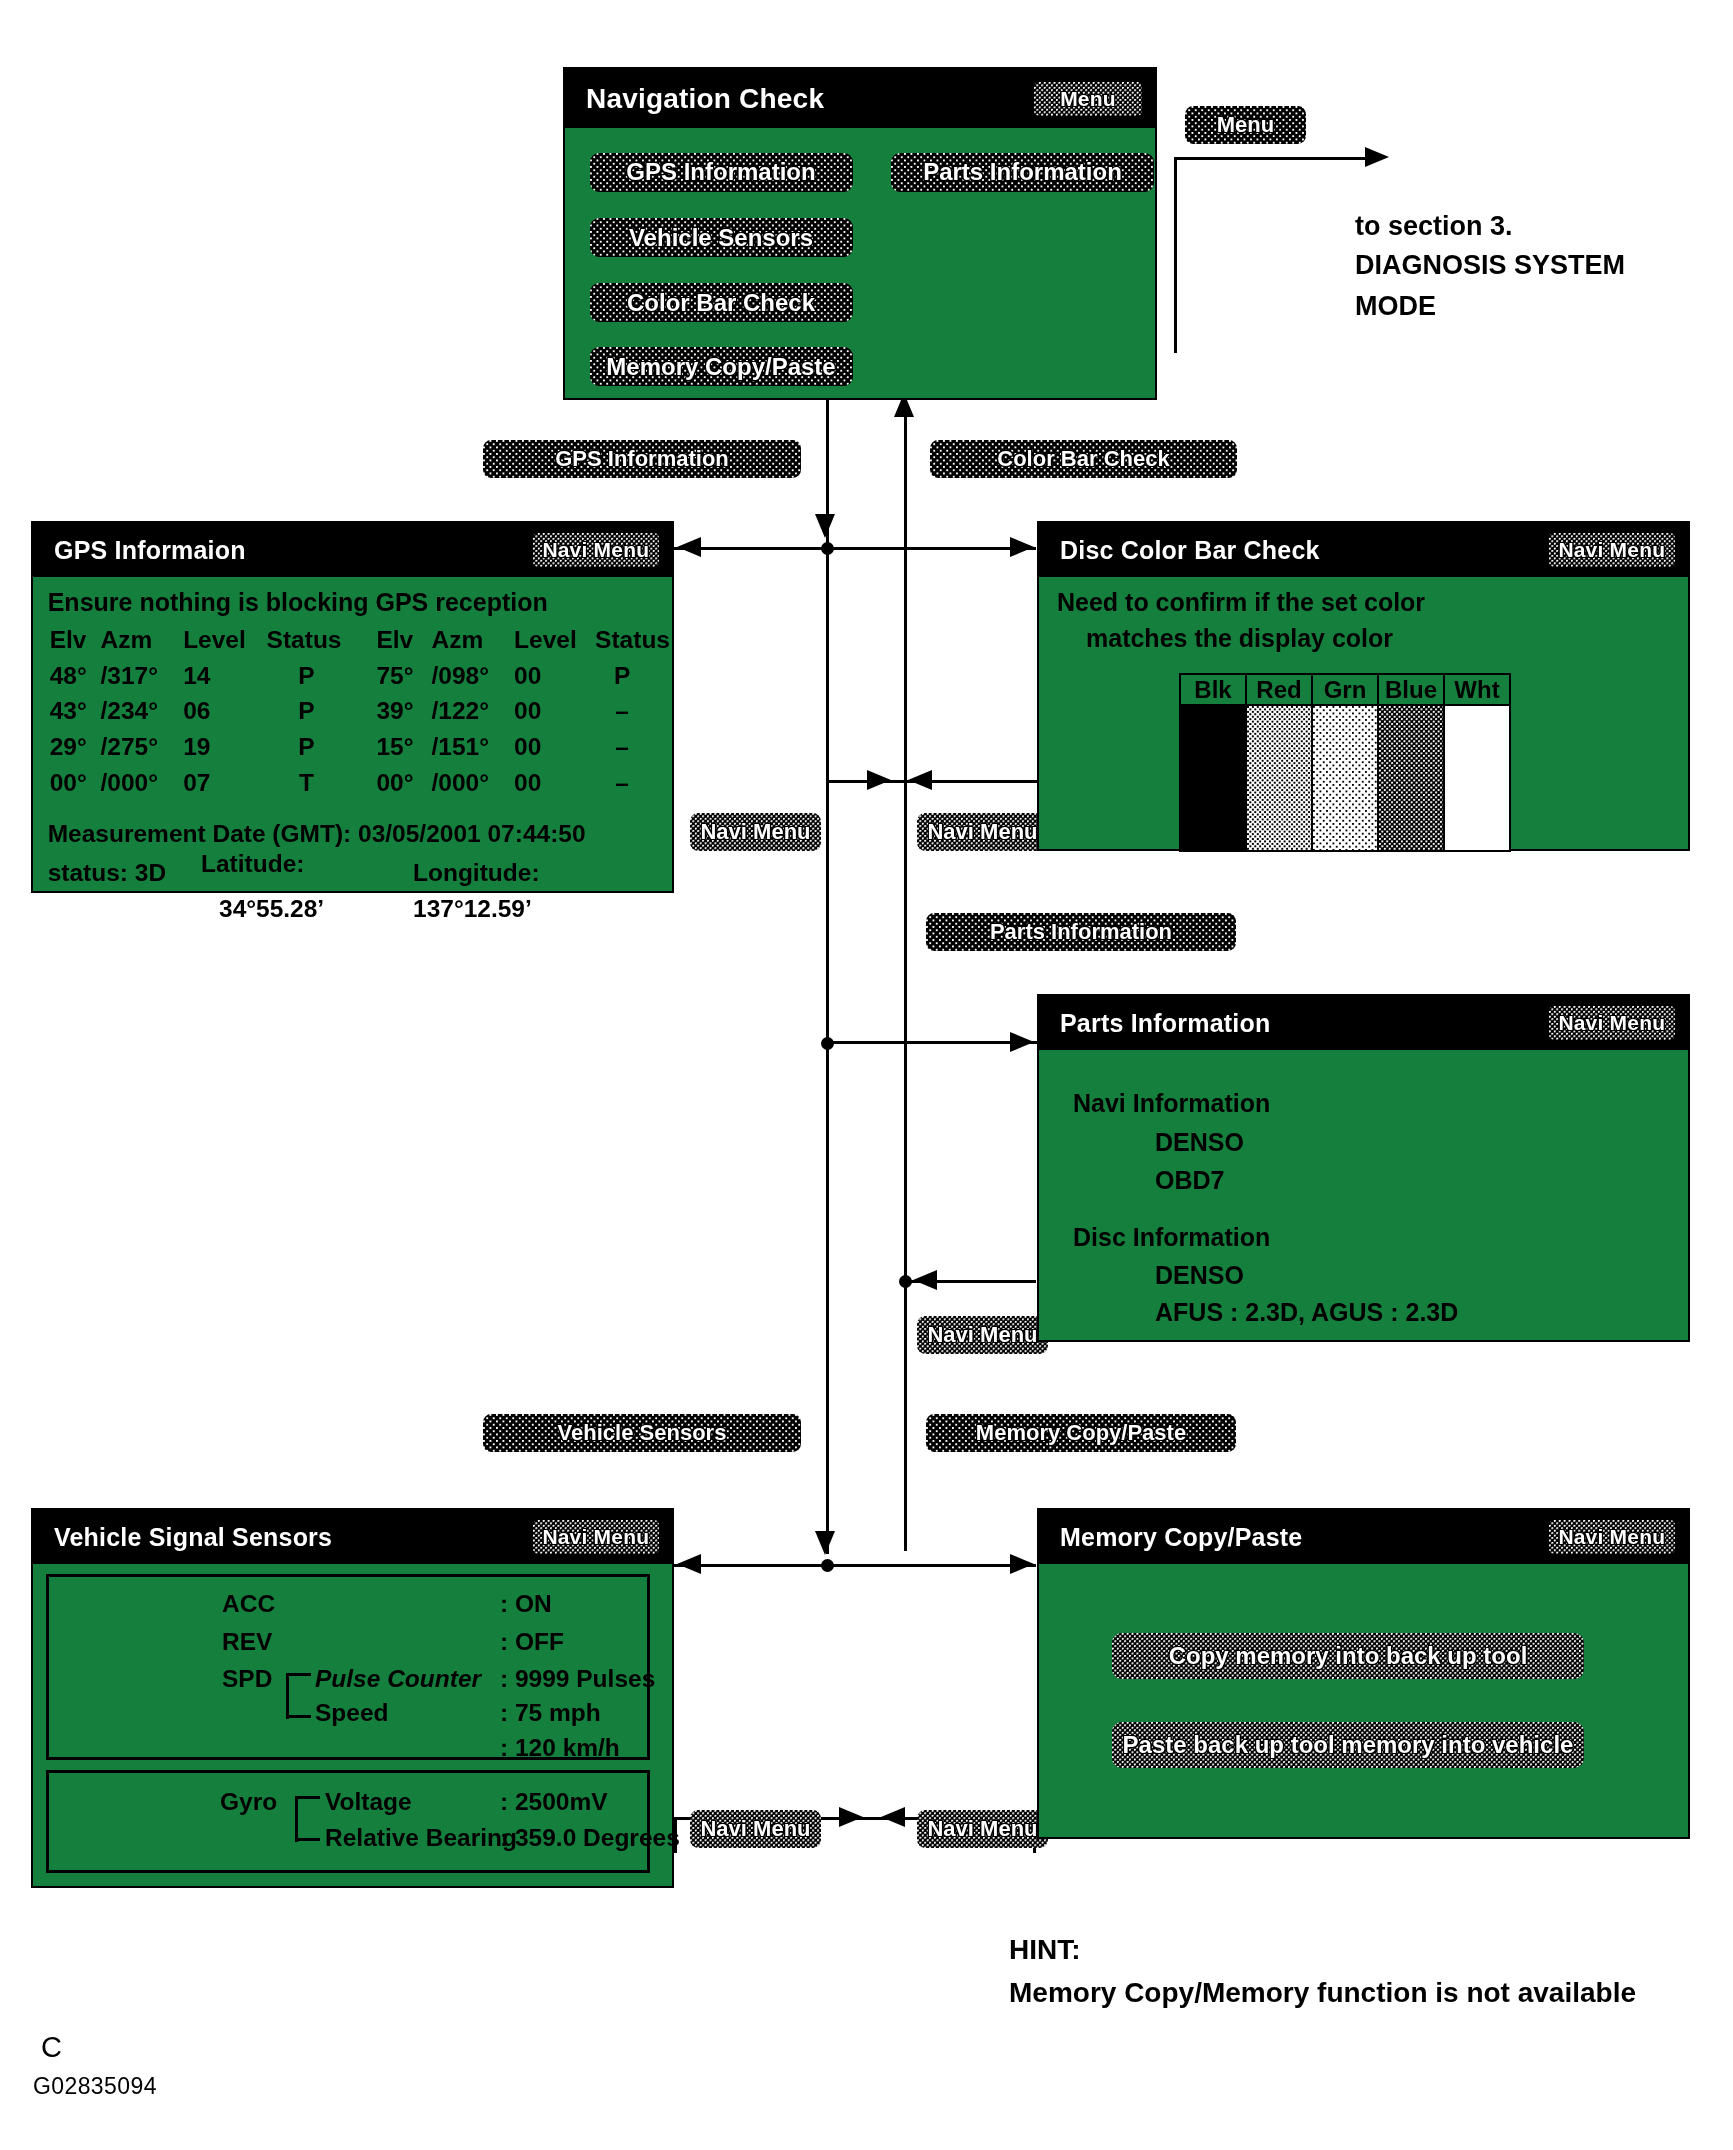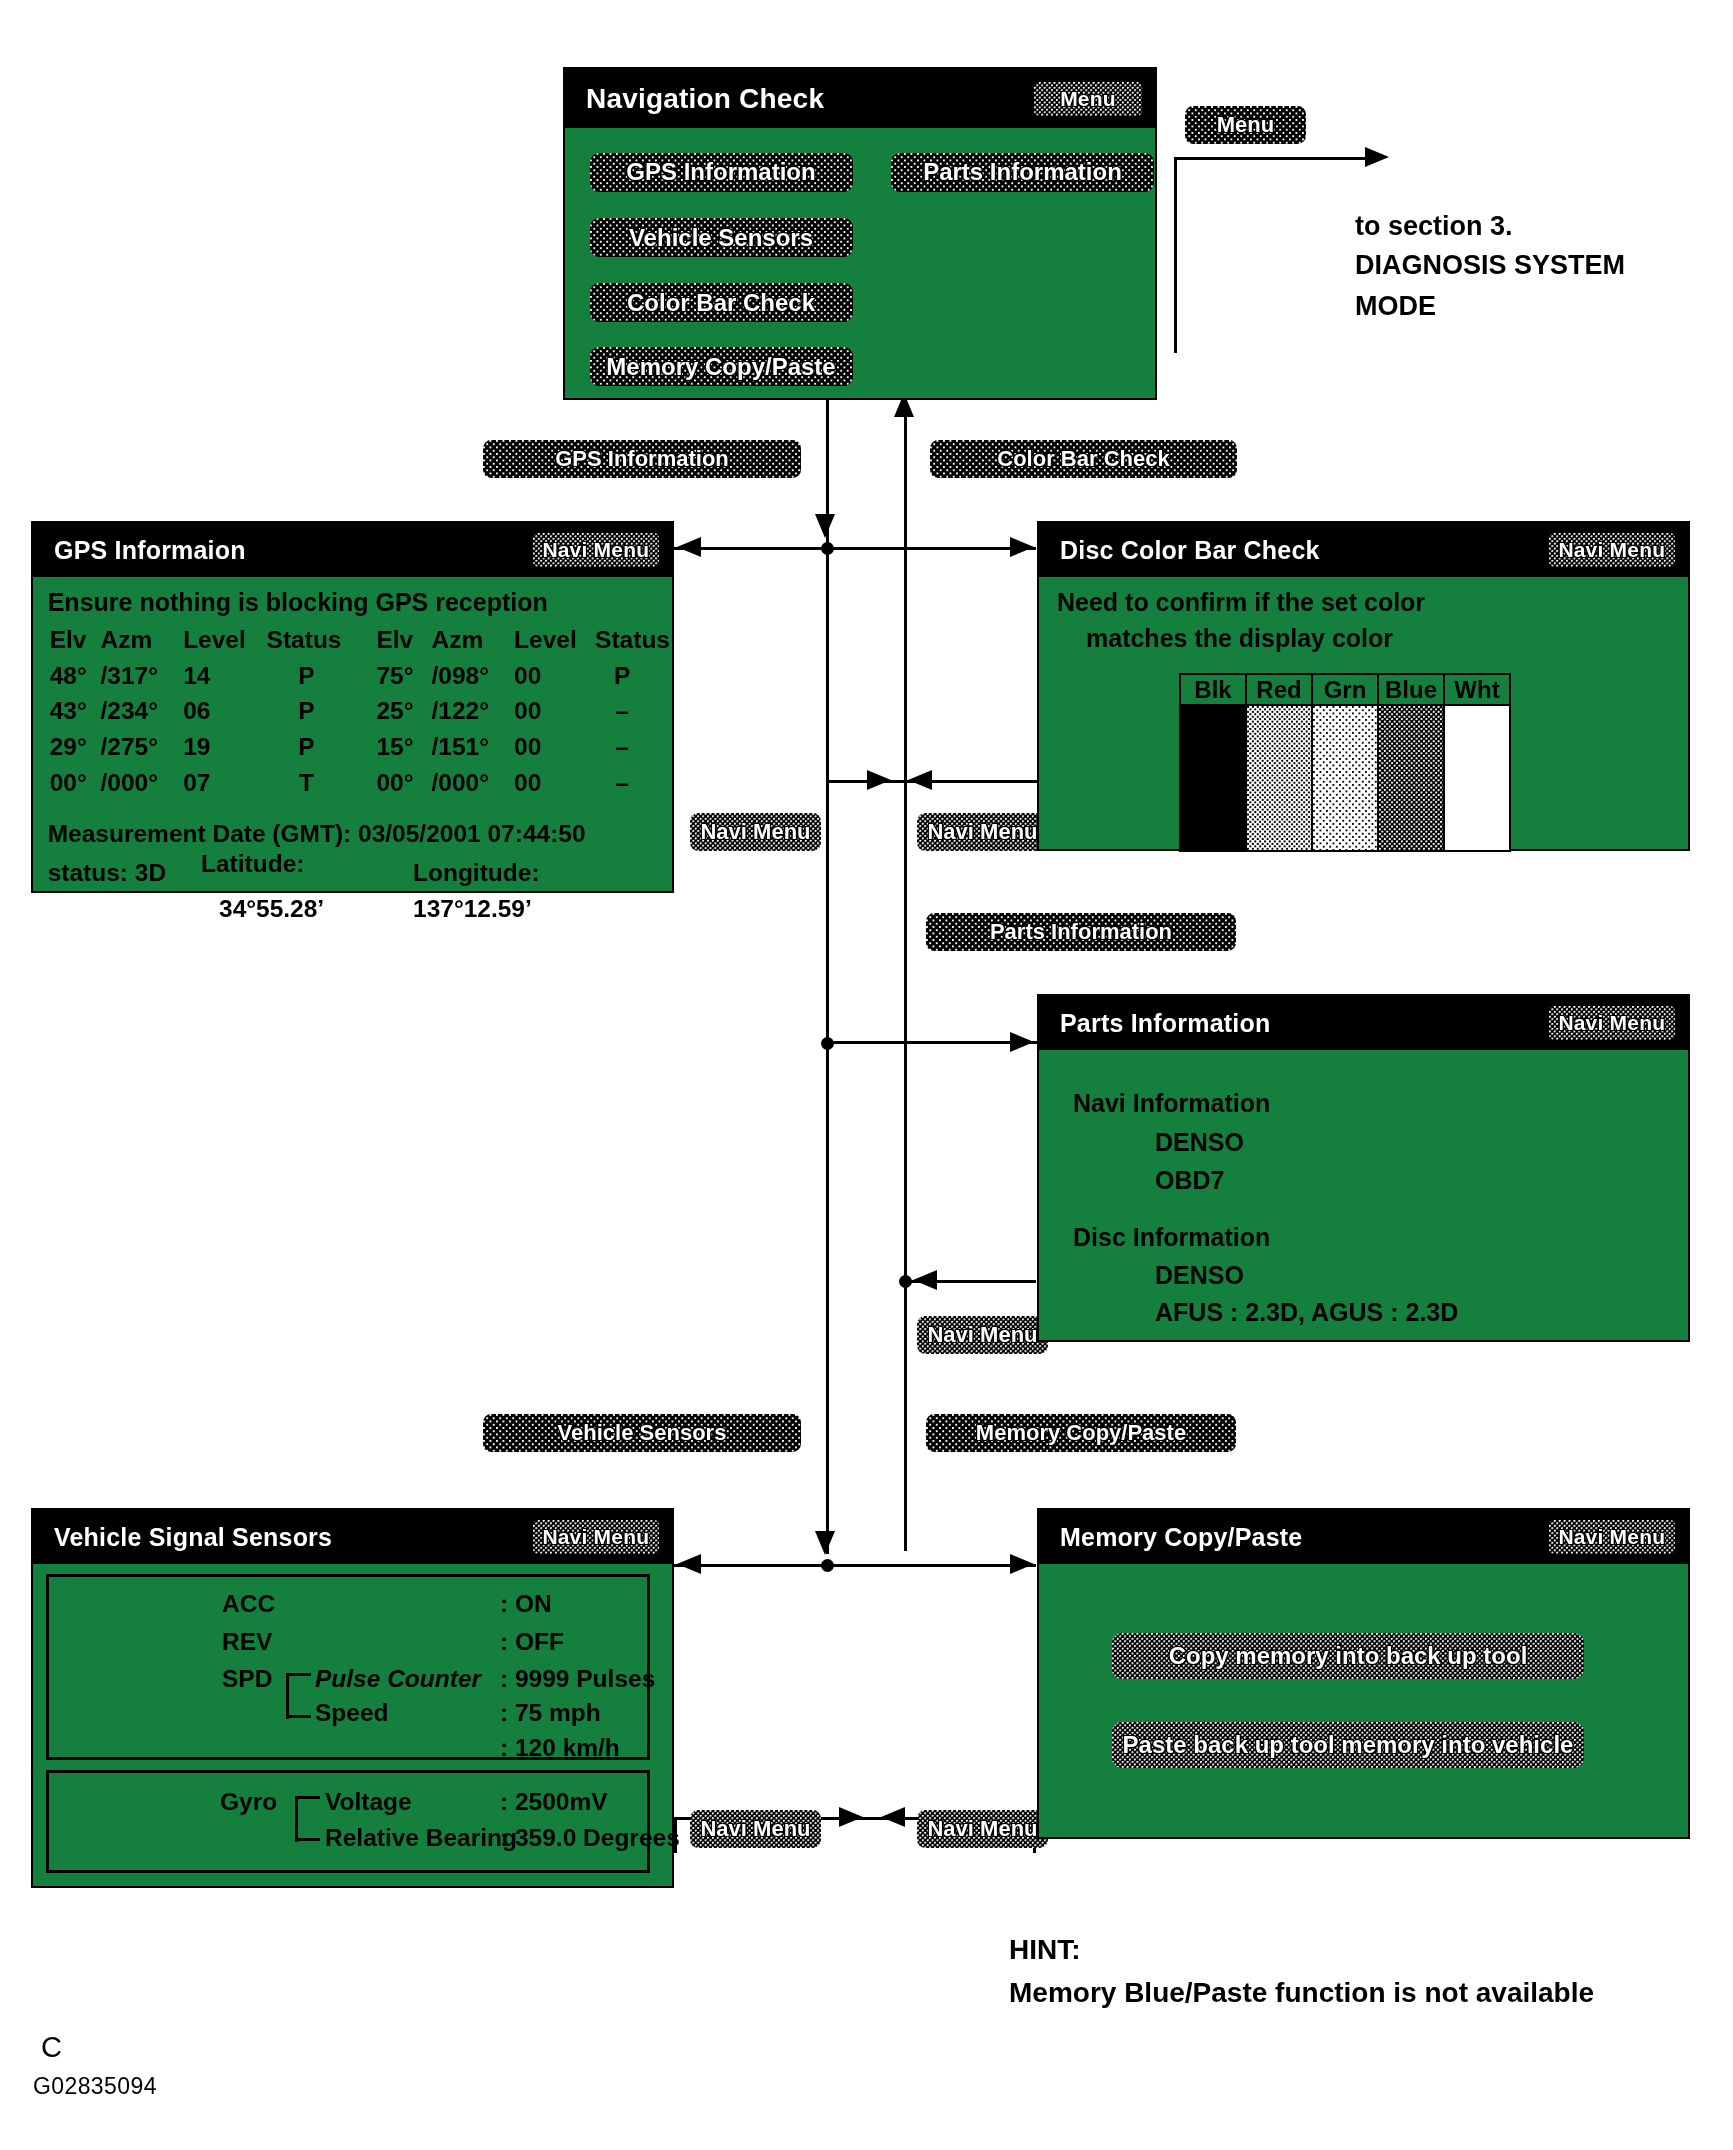--- a/index.html
+++ b/index.html
@@ -265,21 +265,21 @@
           <td>75°</td>
           <td>/098°</td>
           <td>00</td>
           <td style="text-align:center;padding-right:21px;">P</td>
         </tr>
         <tr>
           <td>43°</td>
           <td>/234°</td>
           <td>06</td>
           <td style="text-align:center;padding-right:28px;">P</td>
-          <td>25°</td>
+          <td>39°</td>
           <td>/122°</td>
           <td>00</td>
           <td style="text-align:center;padding-right:21px;">–</td>
         </tr>
         <tr>
           <td>29°</td>
           <td>/275°</td>
           <td>19</td>
           <td style="text-align:center;padding-right:28px;">P</td>
           <td>15°</td>
@@ -398,19 +398,19 @@
       <span>Memory  Copy/Paste</span>
       <span class="dith chip">Navi Menu</span>
     </div>
     <div class="panel-body" style="height:273px;">
       <span class="dith actbtn" style="left:73px;top:69px;width:472px;">Copy memory into back up tool</span>
       <span class="dith actbtn" style="left:73px;top:158px;width:472px;">Paste back up tool memory into vehicle</span>
     </div>
   </div>
 
   <div class="txt" style="left:1009px;top:1934px;font-size:28px;">HINT:</div>
-  <div class="txt" style="left:1009px;top:1977px;font-size:28px;">Memory Blue/Paste function is not available</div>
+  <div class="txt" style="left:1009px;top:1977px;font-size:28px;">Memory Copy/Memory function is not available</div>
 
   <div class="footer-c" style="left:41px;top:2031px;">C</div>
   <div class="footer-code" style="left:33px;top:2073px;">G02835094</div>
 
 </div>
 
 
 </body></html>

